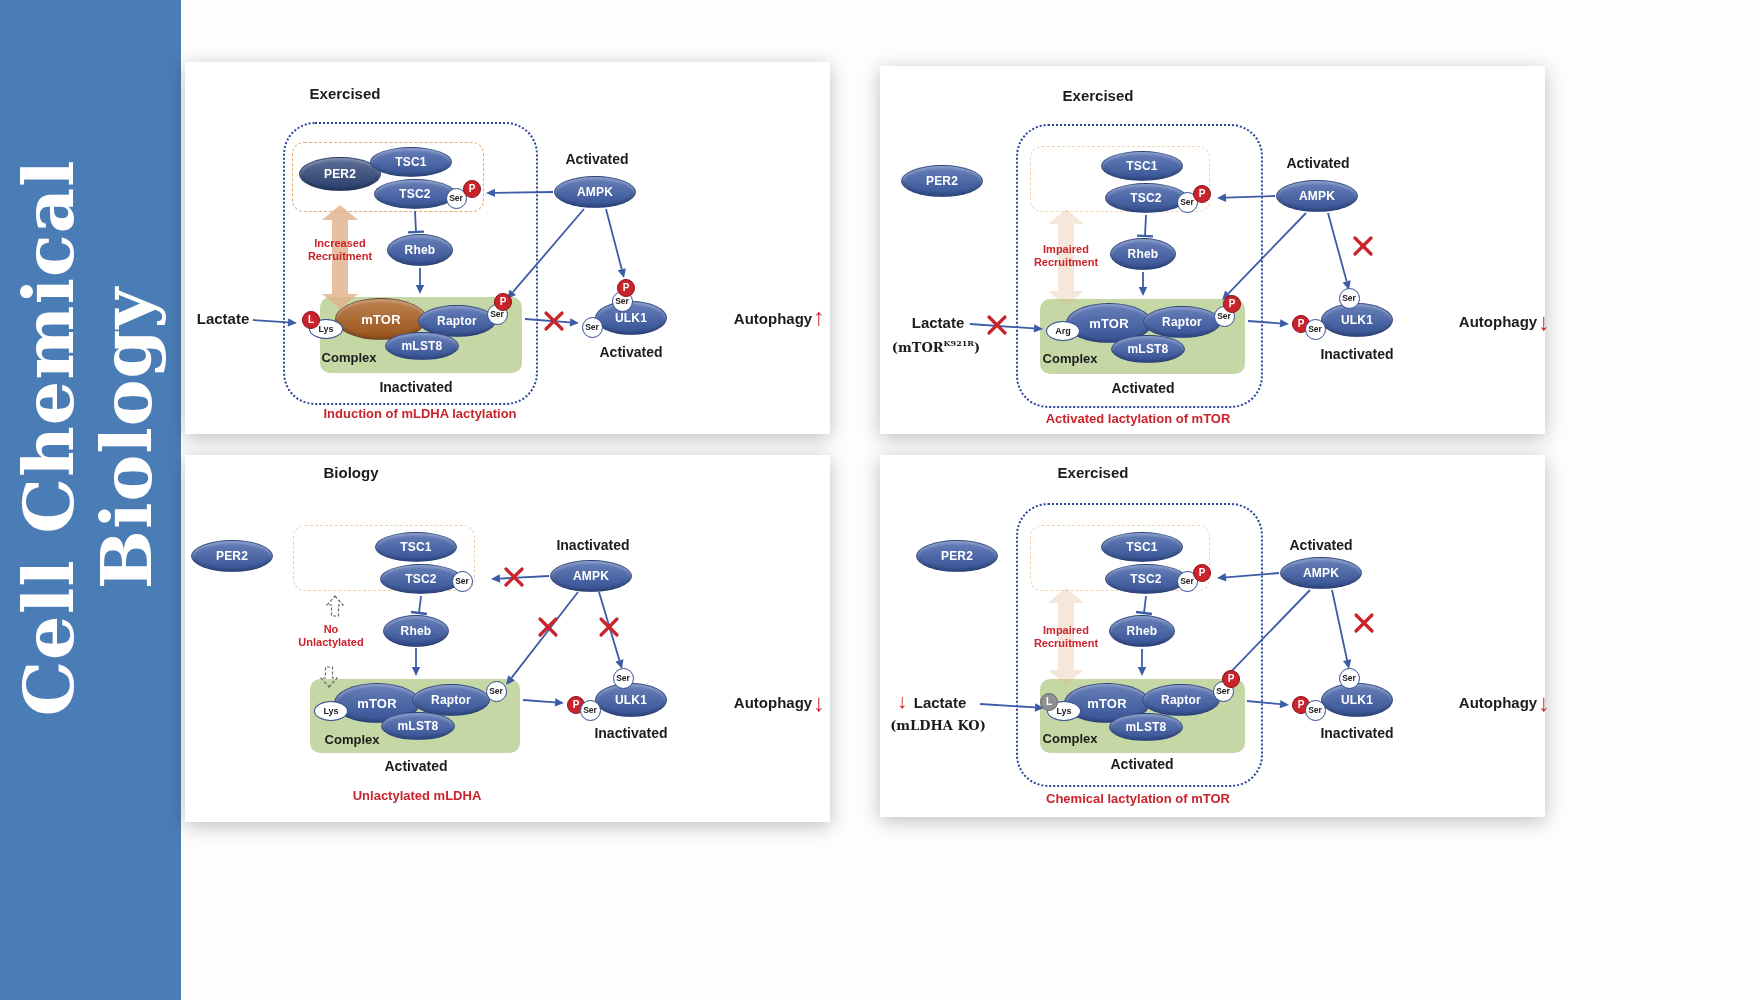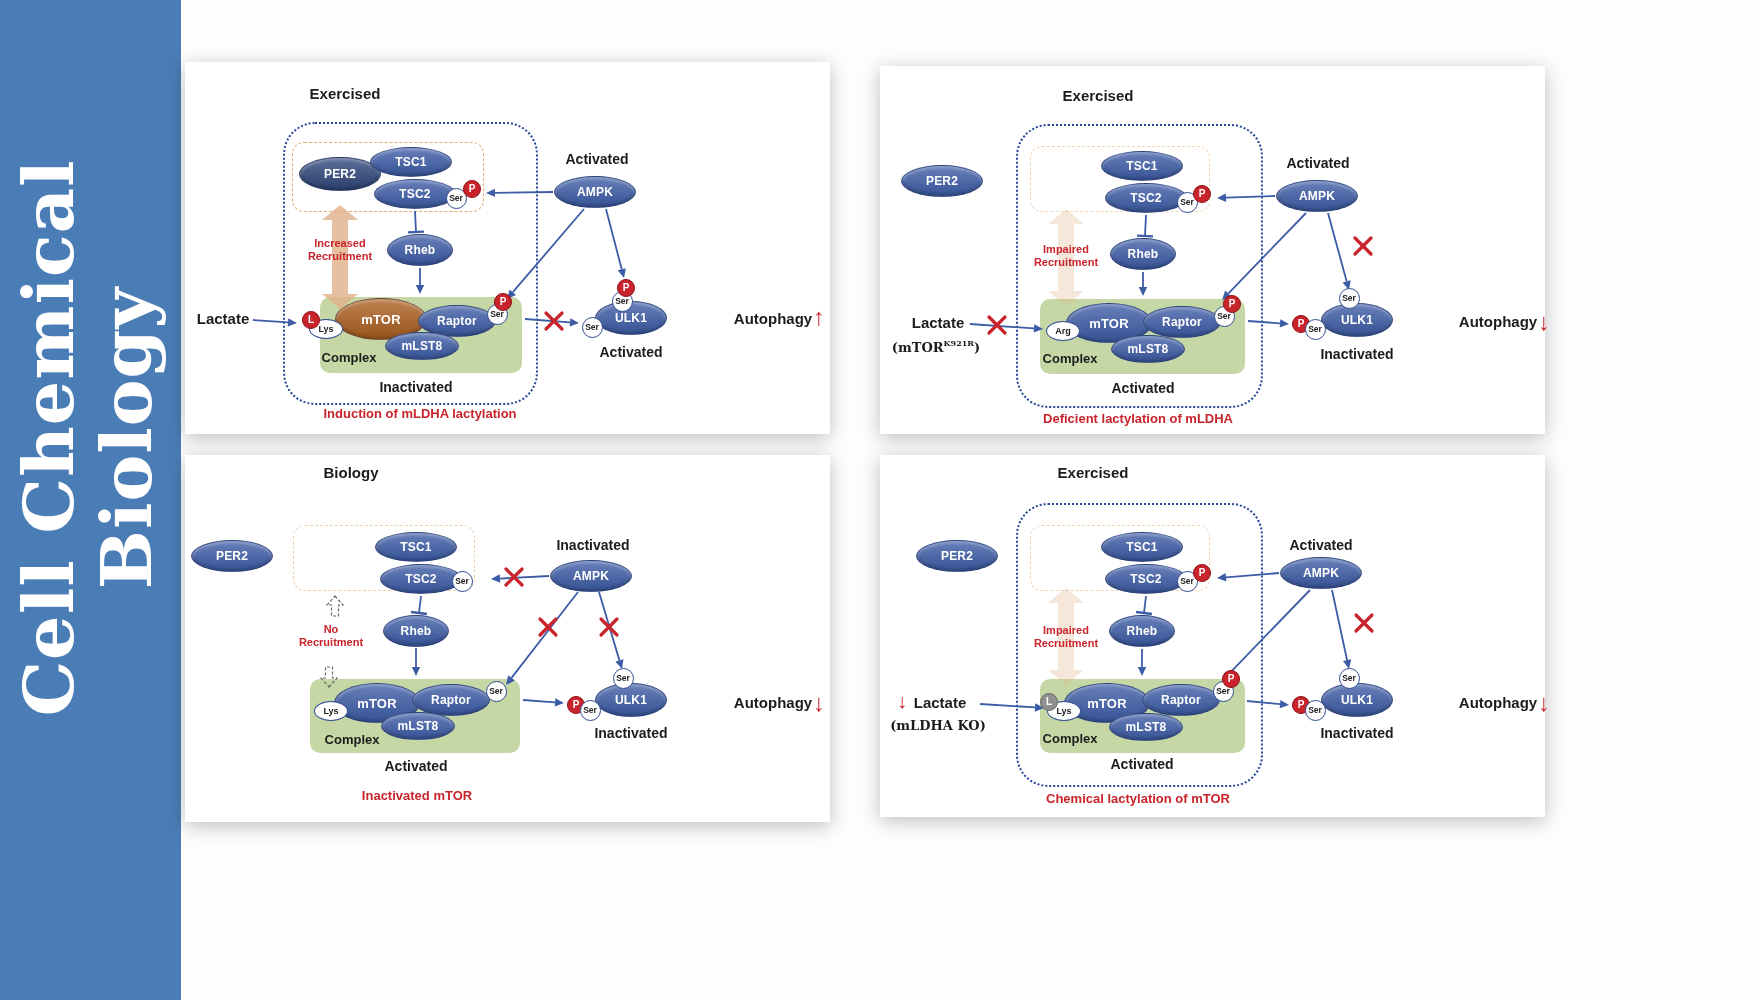--- a/index.html
+++ b/index.html
@@ -174,21 +174,21 @@
         <div class="lbl" style="left: 438px; top: 97px; font-size: 14px; color: rgb(28, 28, 28); font-weight: 700;">Activated</div>
         <div class="lbl" style="left: 186px; top: 190px; font-size: 11px; color: rgb(201, 35, 43); font-weight: 700;">Impaired
 Recruitment</div>
         <div class="lbl" style="left: 58px; top: 257px; font-size: 15px; color: rgb(28, 28, 28); font-weight: 700;">Lactate</div>
         <div class="lbl" style="left: 56px; top: 281px; font-size: 13px; color: rgb(28, 28, 28); font-weight: 700; font-family: &quot;DejaVu Serif&quot;, serif;"><span>(mTOR</span><sup>K921R</sup><span>)</span></div>
         <div class="lbl" style="left: 190px; top: 293px; font-size: 13px; color: rgb(28, 28, 28); font-weight: 700;">Complex</div>
         <div class="lbl" style="left: 263px; top: 322px; font-size: 14px; color: rgb(28, 28, 28); font-weight: 700;">Activated</div>
         <div class="lbl" style="left: 477px; top: 288px; font-size: 14px; color: rgb(28, 28, 28); font-weight: 700;">Inactivated</div>
         <div class="lbl" style="left: 618px; top: 256px; font-size: 15px; color: rgb(28, 28, 28); font-weight: 700;">Autophagy</div>
         <div class="lbl" style="left: 664px; top: 256px; font-size: 24px; color: rgb(201, 35, 43); font-weight: 700;">↓</div>
-        <div class="lbl" style="left: 258px; top: 353px; font-size: 13px; color: rgb(201, 35, 43); font-weight: 700;">Deficient lactylation of mLDHA</div>
+        <div class="lbl" style="left: 258px; top: 353px; font-size: 13px; color: rgb(201, 35, 43); font-weight: 700;">Activated lactylation of mTOR</div>
       </section>
     <section class="panel" style="left: 185px; top: 455px; width: 645px; height: 367px;">
         <div class="rect-dashed" style="left: 108px; top: 70px; width: 182px; height: 66px; opacity: 0.55;"></div>
         <div class="rect-green" style="left: 125px; top: 224px; width: 210px; height: 74px;"></div>
         <svg width="645" height="367" class="layer">
           <polygon points="150,141 158,150 153.5,150 153.5,161 146.5,161 146.5,150 142,150" fill="none" stroke="#666" stroke-width="1.2" stroke-dasharray="3,2"></polygon>
           <polygon points="144,232 152,223 147.5,223 147.5,212 140.5,212 140.5,223 136,223" fill="none" stroke="#666" stroke-width="1.2" stroke-dasharray="3,2"></polygon>
           <g>
             <line x1="364" y1="121" x2="314.98798486447896" y2="123.53510423114764" stroke="#3d5ca6" stroke-width="1.8"></line>
             <polygon points="306,124 314.7710335056812,119.34071129439079 315.2049362232767,127.7294971679045" fill="#3d5ca6"></polygon>
@@ -237,27 +237,27 @@
         <div class="node" style="left: 410px; top: 228px; width: 72px; height: 34px; font-size: 12px; background: linear-gradient(rgba(255, 255, 255, 0.22), rgba(0, 0, 0, 0.1)), rgb(61, 92, 166);">ULK1</div>
         <div class="chip chip-ser" style="left: 266.5px; top: 115.5px;">Ser</div>
         <div class="chip chip-res" style="left: 129px; top: 246px;">Lys</div>
         <div class="chip chip-ser" style="left: 300.5px; top: 225.5px;">Ser</div>
         <div class="chip chip-ser" style="left: 427.5px; top: 212.5px;">Ser</div>
         <div class="chip chip-p" style="left: 382px; top: 241px;">P</div>
         <div class="chip chip-ser" style="left: 394.5px; top: 244.5px;">Ser</div>
         <div class="lbl" style="left: 166px; top: 18px; font-size: 15px; color: rgb(28, 28, 28); font-weight: 700;">Biology</div>
         <div class="lbl" style="left: 408px; top: 90px; font-size: 14px; color: rgb(28, 28, 28); font-weight: 700;">Inactivated</div>
         <div class="lbl" style="left: 146px; top: 181px; font-size: 11px; color: rgb(201, 35, 43); font-weight: 700;">No
-Recruitment</div>
+Unlactylated</div>
         <div class="lbl" style="left: 167px; top: 285px; font-size: 13px; color: rgb(28, 28, 28); font-weight: 700;">Complex</div>
         <div class="lbl" style="left: 231px; top: 311px; font-size: 14px; color: rgb(28, 28, 28); font-weight: 700;">Activated</div>
         <div class="lbl" style="left: 446px; top: 278px; font-size: 14px; color: rgb(28, 28, 28); font-weight: 700;">Inactivated</div>
         <div class="lbl" style="left: 588px; top: 248px; font-size: 15px; color: rgb(28, 28, 28); font-weight: 700;">Autophagy</div>
         <div class="lbl" style="left: 634px; top: 248px; font-size: 24px; color: rgb(201, 35, 43); font-weight: 700;">↓</div>
-        <div class="lbl" style="left: 232px; top: 341px; font-size: 13px; color: rgb(201, 35, 43); font-weight: 700;">Inactivated mTOR</div>
+        <div class="lbl" style="left: 232px; top: 341px; font-size: 13px; color: rgb(201, 35, 43); font-weight: 700;">Unlactylated mLDHA</div>
       </section>
     <section class="panel" style="left: 880px; top: 455px; width: 665px; height: 362px;">
         <div class="rect-dotted" style="left: 136px; top: 48px; width: 247px; height: 284px;"></div>
         <div class="rect-dashed" style="left: 150px; top: 70px; width: 180px; height: 66px; opacity: 0.5;"></div>
         <div class="rect-green" style="left: 160px; top: 224px; width: 205px; height: 74px;"></div>
         <svg width="665" height="362" class="layer">
           <polygon points="186,133 204,148 194,148 194,215 204,215 186,230 168,215 178,215 178,148 168,148" fill="#e0b088" opacity="0.3"></polygon>
           <g>
             <line x1="399" y1="118" x2="345.9708755951066" y2="122.2765422907172" stroke="#3d5ca6" stroke-width="1.8"></line>
             <polygon points="337,123 345.63326199744125,118.09013367966745 346.3084891927719,126.46295090176696" fill="#3d5ca6"></polygon>

